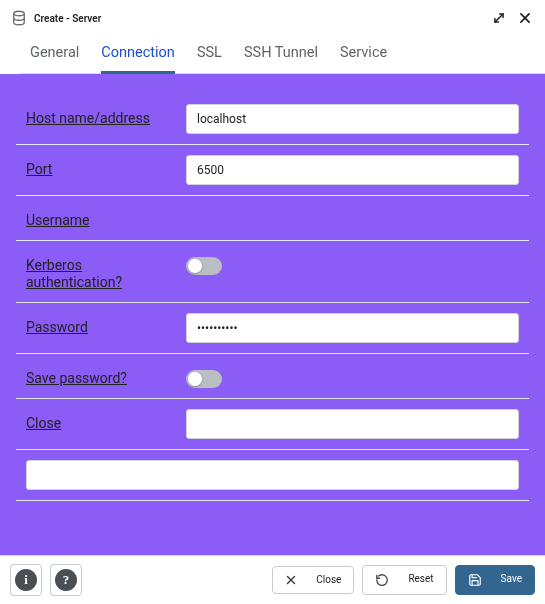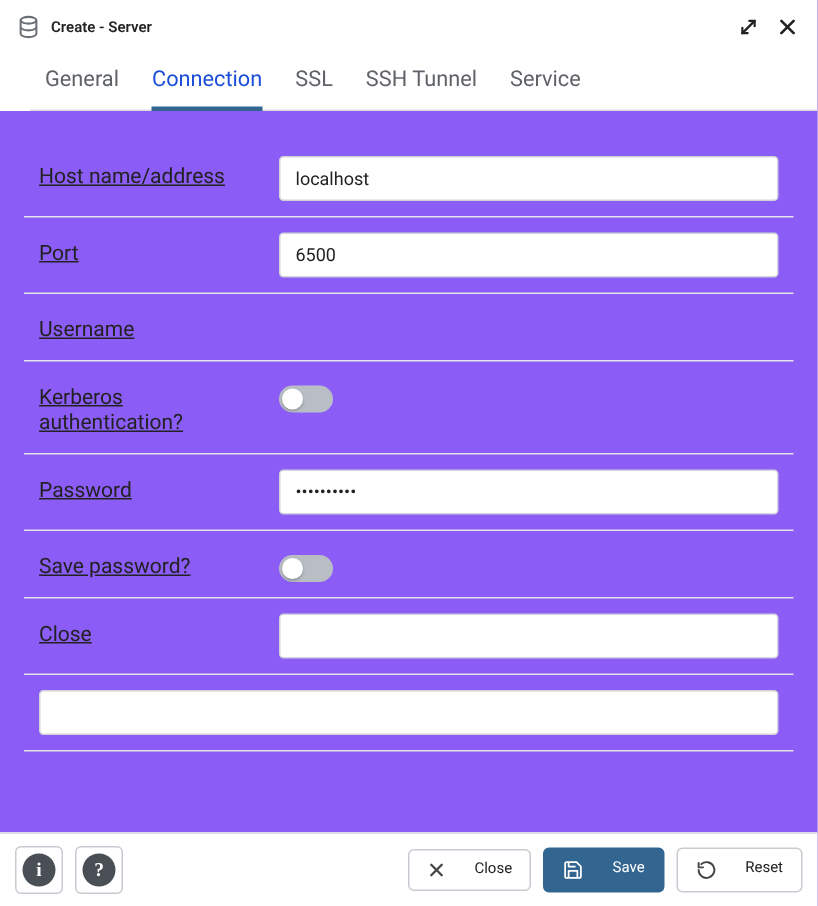--- a/index.html
+++ b/index.html
@@ -260,32 +260,32 @@
   <div class="footer-spacer"></div>
   <button class="btn">
     <span>
       <svg width="12" height="12" viewBox="0 0 24 24" fill="none" stroke="#444" stroke-width="3" stroke-linecap="round">
           <path d="M5 5 L19 19"></path>
           <path d="M19 5 L5 19"></path>
         </svg>
     </span>
     <span>Close</span>
   </button>
+  <button class="btn">
+    <span>
+      <svg width="14" height="14" viewBox="0 0 24 24" fill="none" stroke="#444" stroke-width="2.2" stroke-linecap="round">
+          <path d="M3 12a9 9 0 1 0 3-6.7"></path>
+          <path d="M3 4v5h5"></path>
+        </svg>
+    </span>
+    <span>Reset</span>
+  </button>
   <button class="btn primary">
     <span>
       <svg width="14" height="14" viewBox="0 0 24 24" fill="none" stroke="#fff" stroke-width="2" stroke-linejoin="round">
           <path d="M19 21H5a2 2 0 0 1-2-2V5a2 2 0 0 1 2-2h11l5 5v11a2 2 0 0 1-2 2z"></path>
           <path d="M17 21v-8H7v8"></path>
           <path d="M7 3v5h8"></path>
         </svg>
     </span>
     <span>Save</span>
   </button>
-  <button class="btn">
-    <span>
-      <svg width="14" height="14" viewBox="0 0 24 24" fill="none" stroke="#444" stroke-width="2.2" stroke-linecap="round">
-          <path d="M3 12a9 9 0 1 0 3-6.7"></path>
-          <path d="M3 4v5h5"></path>
-        </svg>
-    </span>
-    <span>Reset</span>
-  </button>
 </div>
 
 </body></html>

